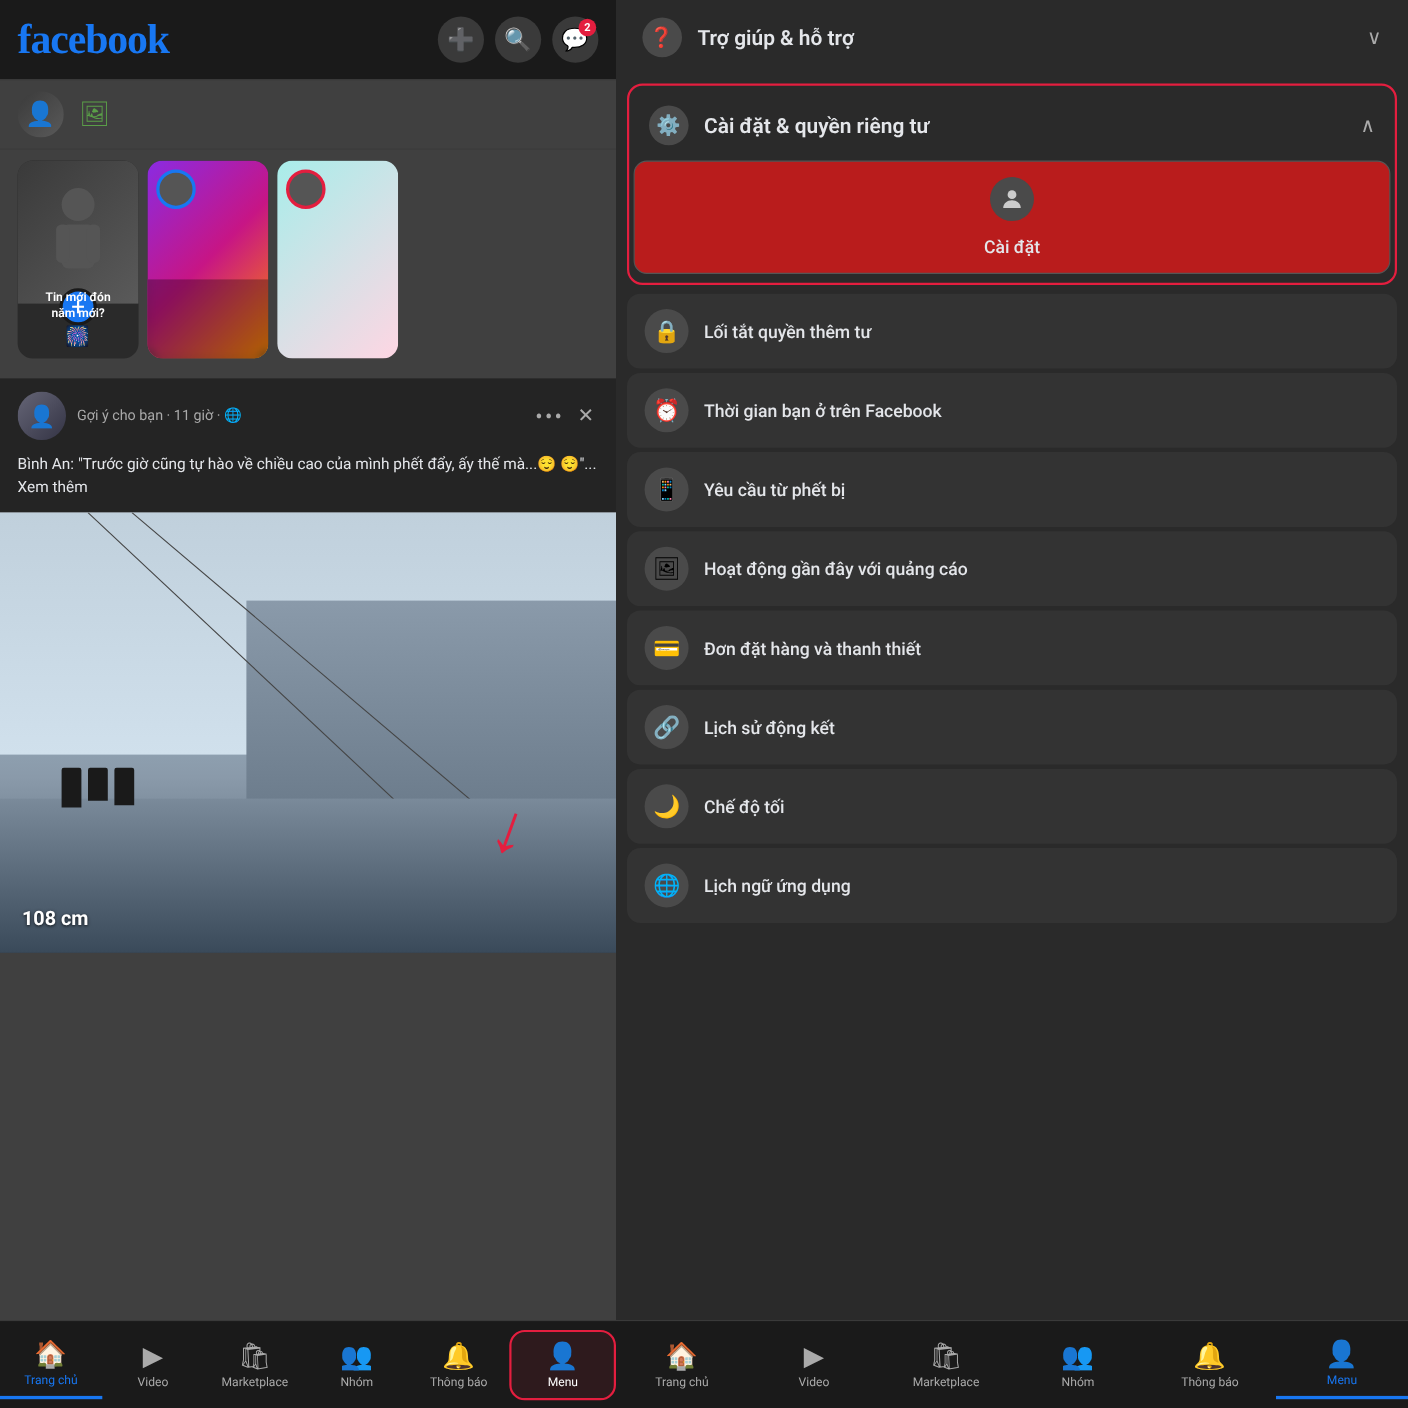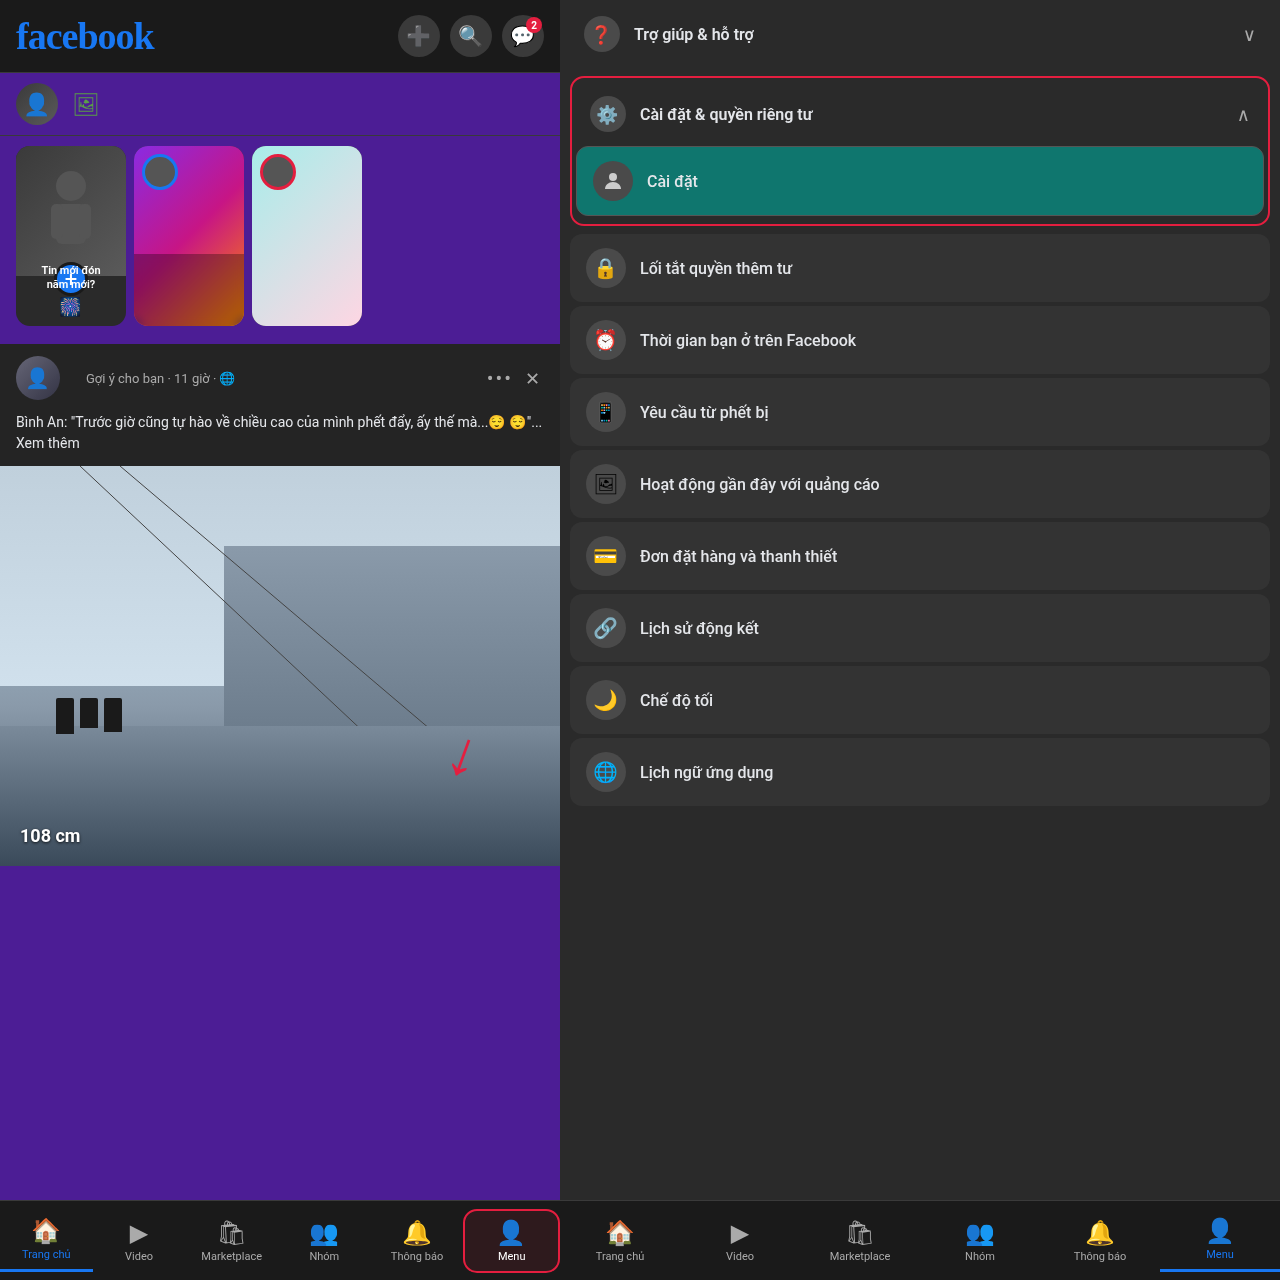--- a/index.html
+++ b/index.html
@@ -9,21 +9,21 @@
       overflow: hidden;
       font-family: -apple-system, BlinkMacSystemFont, 'Segoe UI', Roboto, sans-serif;
       display: flex;
       flex-direction: row;
     }
 
     
     .left-panel {
       width: 560px;
       height: 1280px;
-      background: #4c1d95;
+      background: #404040;
       display: flex;
       flex-direction: column;
       overflow: hidden;
       position: relative;
     }
 
     .header {
       display: flex;
       align-items: center;
       justify-content: space-between;
@@ -216,21 +216,20 @@
       font-weight: 700;
       font-size: 15px;
     }
 
     .post-sub {
       color: #aaa;
       font-size: 13px;
       display: flex;
       align-items: center;
       gap: 4px;
-      margin-left: 16px;
     }
 
     .post-actions-btn {
       color: #aaa;
       font-size: 20px;
       padding: 4px;
       display: flex;
       align-items: center;
       gap: 12px;
     }
@@ -357,21 +356,21 @@
       border-radius: 50%;
       background: #4a4a4a;
       display: flex;
       align-items: center;
       justify-content: center;
       font-size: 18px;
     }
 
     .menu-group-title {
       color: #e4e6ea;
-      font-size: 16px;
+      font-size: 19px;
       font-weight: 600;
     }
 
     .chevron {
       color: #aaa;
       font-size: 18px;
     }
 
     .settings-group {
       border: 2px solid #e41e3f;
@@ -646,21 +645,21 @@
 
     <div class="settings-group">
       <div class="settings-header">
         <div class="menu-group-title-row">
           <div class="menu-group-icon">⚙️</div>
           <span class="menu-group-title">Cài đặt &amp; quyền riêng tư</span>
         </div>
         <span class="chevron">∧</span>
       </div>
 
-      <div class="menu-item" style="background:#0f766e;border:1px solid #555;">
+      <div class="menu-item" style="background:#b91c1c;border:1px solid #555;flex-direction:column;">
         <div class="menu-item-icon">
           <svg width="24" height="24" viewBox="0 0 24 24">
             <circle cx="12" cy="8" r="4" fill="#ccc"></circle>
             <path d="M4 20c0-4 3.6-7 8-7s8 3 8 7" fill="#ccc"></path>
           </svg>
         </div>
         <span class="menu-item-label">Cài đặt</span>
       </div>
     </div>
 

